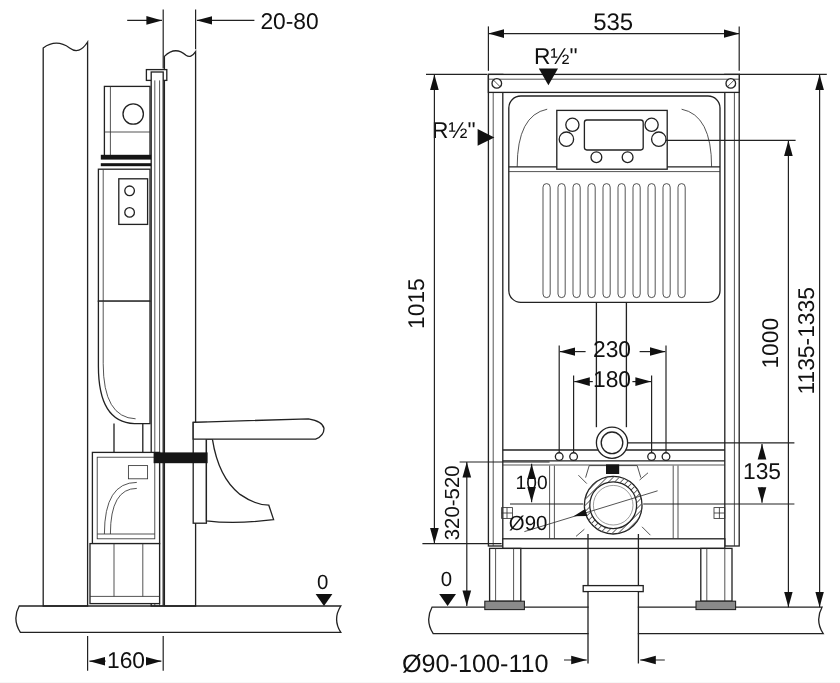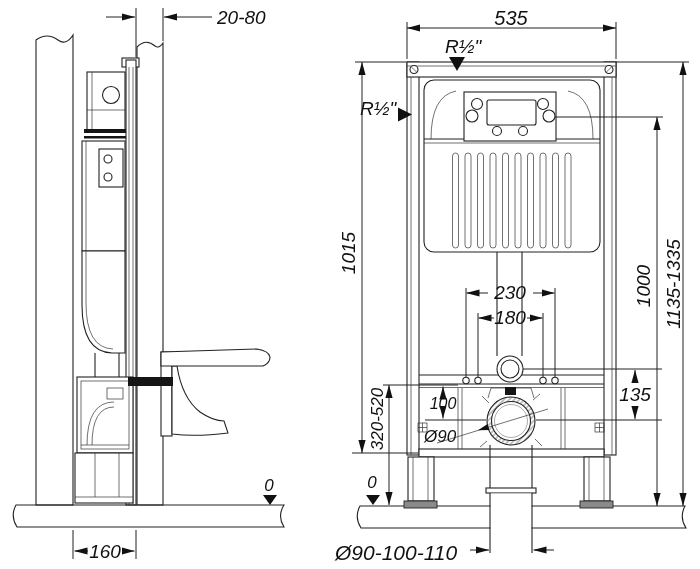--- a/index.html
+++ b/index.html
@@ -1,16 +1,16 @@
 <!DOCTYPE html>
 <html><head>
 <meta charset="utf-8">
 <style>
   html,body{margin:0;padding:0;background:#e9e9e9;}
-  #stage{position:relative;width:700px;height:569px;background:#ffffff;overflow:hidden;font-style:italic;}
+  #stage{position:relative;width:700px;height:569px;background:#ffffff;overflow:hidden;}
   svg{display:block;}
   text{font-family:"Liberation Sans","DejaVu Sans",sans-serif;fill:#111;}
   .t19{font-size:19px;} .t20{font-size:20px;} .t17{font-size:17px;} .t16{font-size:16px;} .t21{font-size:21px;}
   .s{stroke:#222;stroke-width:1.1;fill:none;}
   .sw{stroke:#222;stroke-width:1.1;fill:#fff;}
   .sthin{stroke:#333;stroke-width:.7;fill:none;}
   .dim{stroke:#222;stroke-width:1;fill:none;}
   .blk{fill:#151515;stroke:none;}
   .gray{fill:#8a8a8a;stroke:#222;stroke-width:.9;}
 </style>

